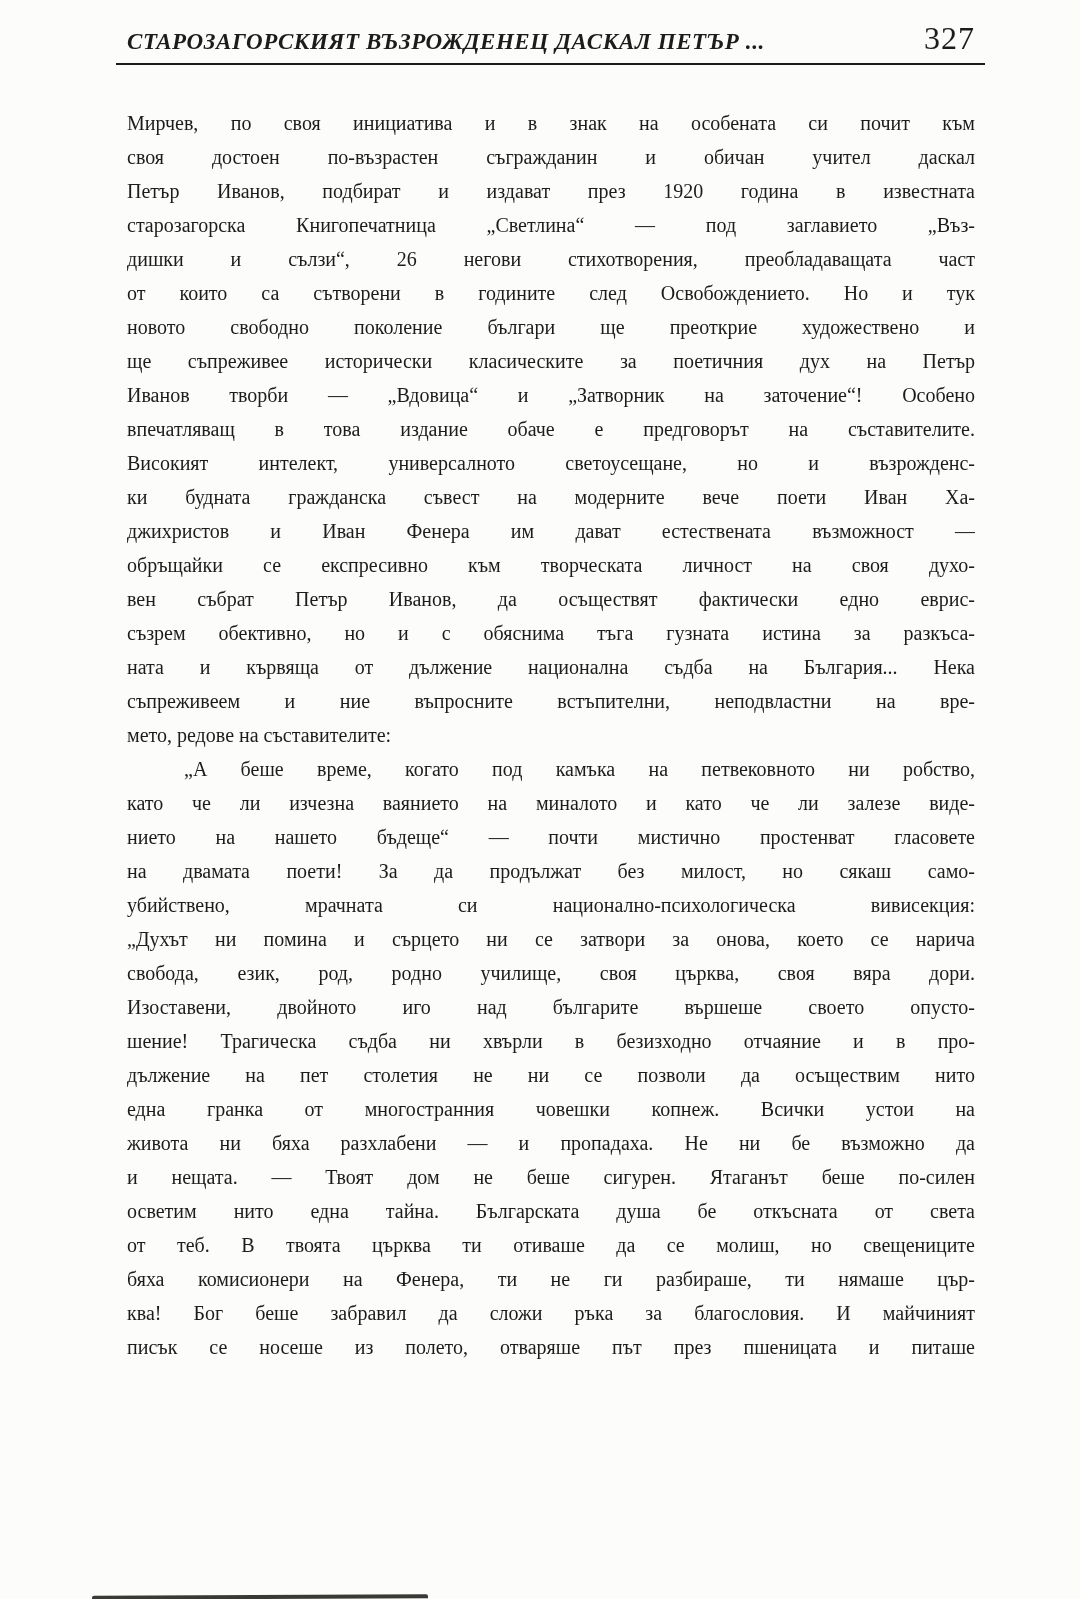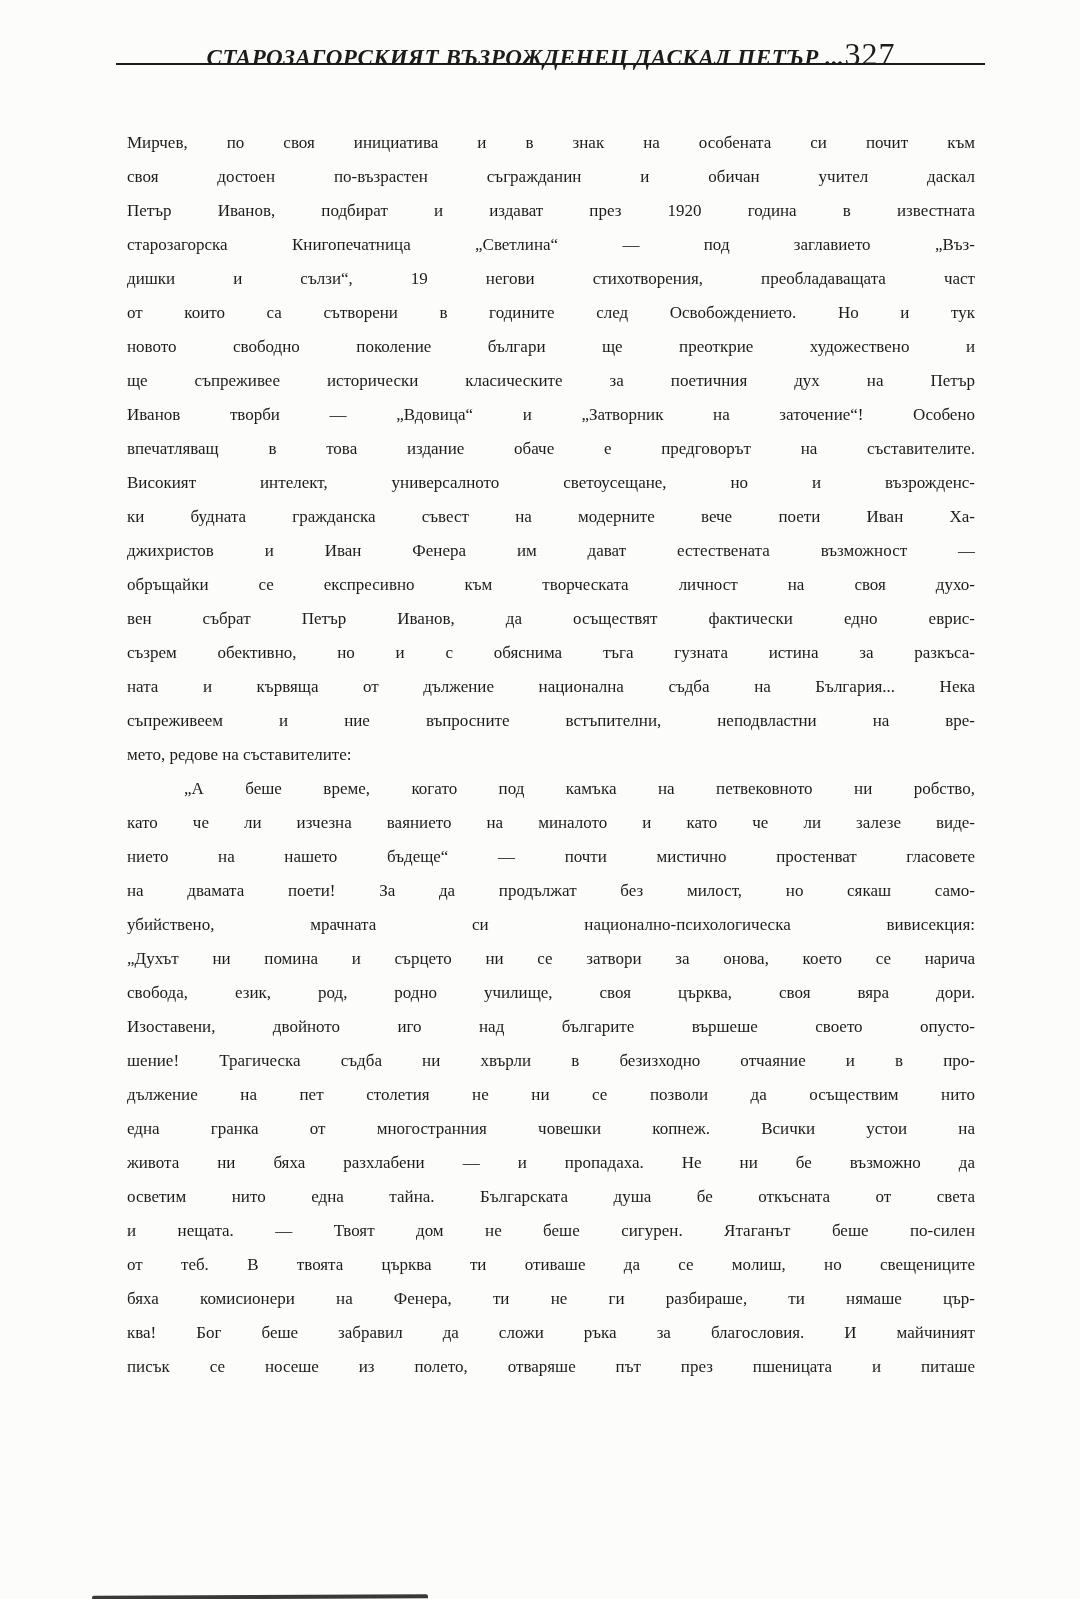--- a/index.html
+++ b/index.html
@@ -14,25 +14,25 @@
     overflow: hidden;
     font-family: "Liberation Serif", "DejaVu Serif", serif;
     color: #1c1c1a;
   }
   .page {
     position: absolute;
     inset: 0;
   }
   .running-header {
     position: absolute;
-    top: 36px;
+    top: 20px;
     left: 127px;
     width: 848px;
     display: flex;
-    justify-content: center;
+    justify-content: space-between;
     align-items: baseline;
   }
   .running-header .title {
     font-style: italic;
     font-weight: bold;
     font-size: 23px;
     letter-spacing: 0.6px;
     white-space: nowrap;
   }
   .running-header .pagenum {
@@ -46,22 +46,21 @@
     left: 116px;
     width: 869px;
     height: 2px;
     background: #1a1a18;
   }
   .body-text {
     position: absolute;
     top: 106px;
     left: 127px;
     width: 848px;
-    font-size: 17px;
-    margin-top: 20px;
+    font-size: 20px;
   }
   .paragraph {
     margin: 0;
   }
   .line {
     height: 34px;
     line-height: 34px;
     text-align: justify;
     text-align-last: justify;
     -moz-text-align-last: justify;
@@ -101,21 +100,21 @@
   </div>
 
   <div class="header-rule"></div>
 
   <div class="body-text">
       <div class="paragraph">
         <div class="line">Мирчев, по своя инициатива и в знак на особената си почит към</div>
         <div class="line">своя достоен по-възрастен съгражданин и обичан учител даскал</div>
         <div class="line">Петър Иванов, подбират и издават през 1920 година в известната</div>
         <div class="line">старозагорска Книгопечатница „Светлина“ — под заглавието „Въз-</div>
-        <div class="line">дишки и сълзи“, 19 негови стихотворения, преобладаващата част</div>
+        <div class="line">дишки и сълзи“, 26 негови стихотворения, преобладаващата част</div>
         <div class="line">от които са сътворени в годините след Освобождението. Но и тук</div>
         <div class="line">новото свободно поколение българи ще преоткрие художествено и</div>
         <div class="line">ще съпреживее исторически класическите за поетичния дух на Петър</div>
         <div class="line">Иванов творби — „Вдовица“ и „Затворник на заточение“! Особено</div>
         <div class="line">впечатляващ в това издание обаче е предговорът на съставителите.</div>
         <div class="line">Високият интелект, универсалното светоусещане, но и възрожденс-</div>
         <div class="line">ки будната гражданска съвест на модерните вече поети Иван Ха-</div>
         <div class="line">джихристов и Иван Фенера им дават естествената възможност —</div>
         <div class="line">обръщайки се експресивно към творческата личност на своя духо-</div>
         <div class="line">вен събрат Петър Иванов, да осъществят фактически едно еврис-</div>
@@ -130,22 +129,22 @@
         <div class="line">нието на нашето бъдеще“ — почти мистично простенват гласовете</div>
         <div class="line">на двамата поети! За да продължат без милост, но сякаш само-</div>
         <div class="line">убийствено, мрачната си национално-психологическа вивисекция:</div>
         <div class="line">„Духът ни помина и сърцето ни се затвори за онова, което се нарича</div>
         <div class="line">свобода, език, род, родно училище, своя църква, своя вяра дори.</div>
         <div class="line">Изоставени, двойното иго над българите вършеше своето опусто-</div>
         <div class="line">шение! Трагическа съдба ни хвърли в безизходно отчаяние и в про-</div>
         <div class="line">дължение на пет столетия не ни се позволи да осъществим нито</div>
         <div class="line">една гранка от многостранния човешки копнеж. Всички устои на</div>
         <div class="line">живота ни бяха разхлабени — и пропадаха. Не ни бе възможно да</div>
+        <div class="line">и нещата. — Твоят дом не беше сигурен. Ятаганът беше по-силен</div>
         <div class="line">осветим нито една тайна. Българската душа бе откъсната от света</div>
-        <div class="line">и нещата. — Твоят дом не беше сигурен. Ятаганът беше по-силен</div>
         <div class="line">от теб. В твоята църква ти отиваше да се молиш, но свещениците</div>
         <div class="line">бяха комисионери на Фенера, ти не ги разбираше, ти нямаше цър-</div>
         <div class="line">ква! Бог беше забравил да сложи ръка за благословия. И майчиният</div>
         <div class="line">писък се носеше из полето, отваряше път през пшеницата и питаше</div>
       </div>
     </div>
 
   <div class="scan-artifact-bottom"></div>
 
 </div>

